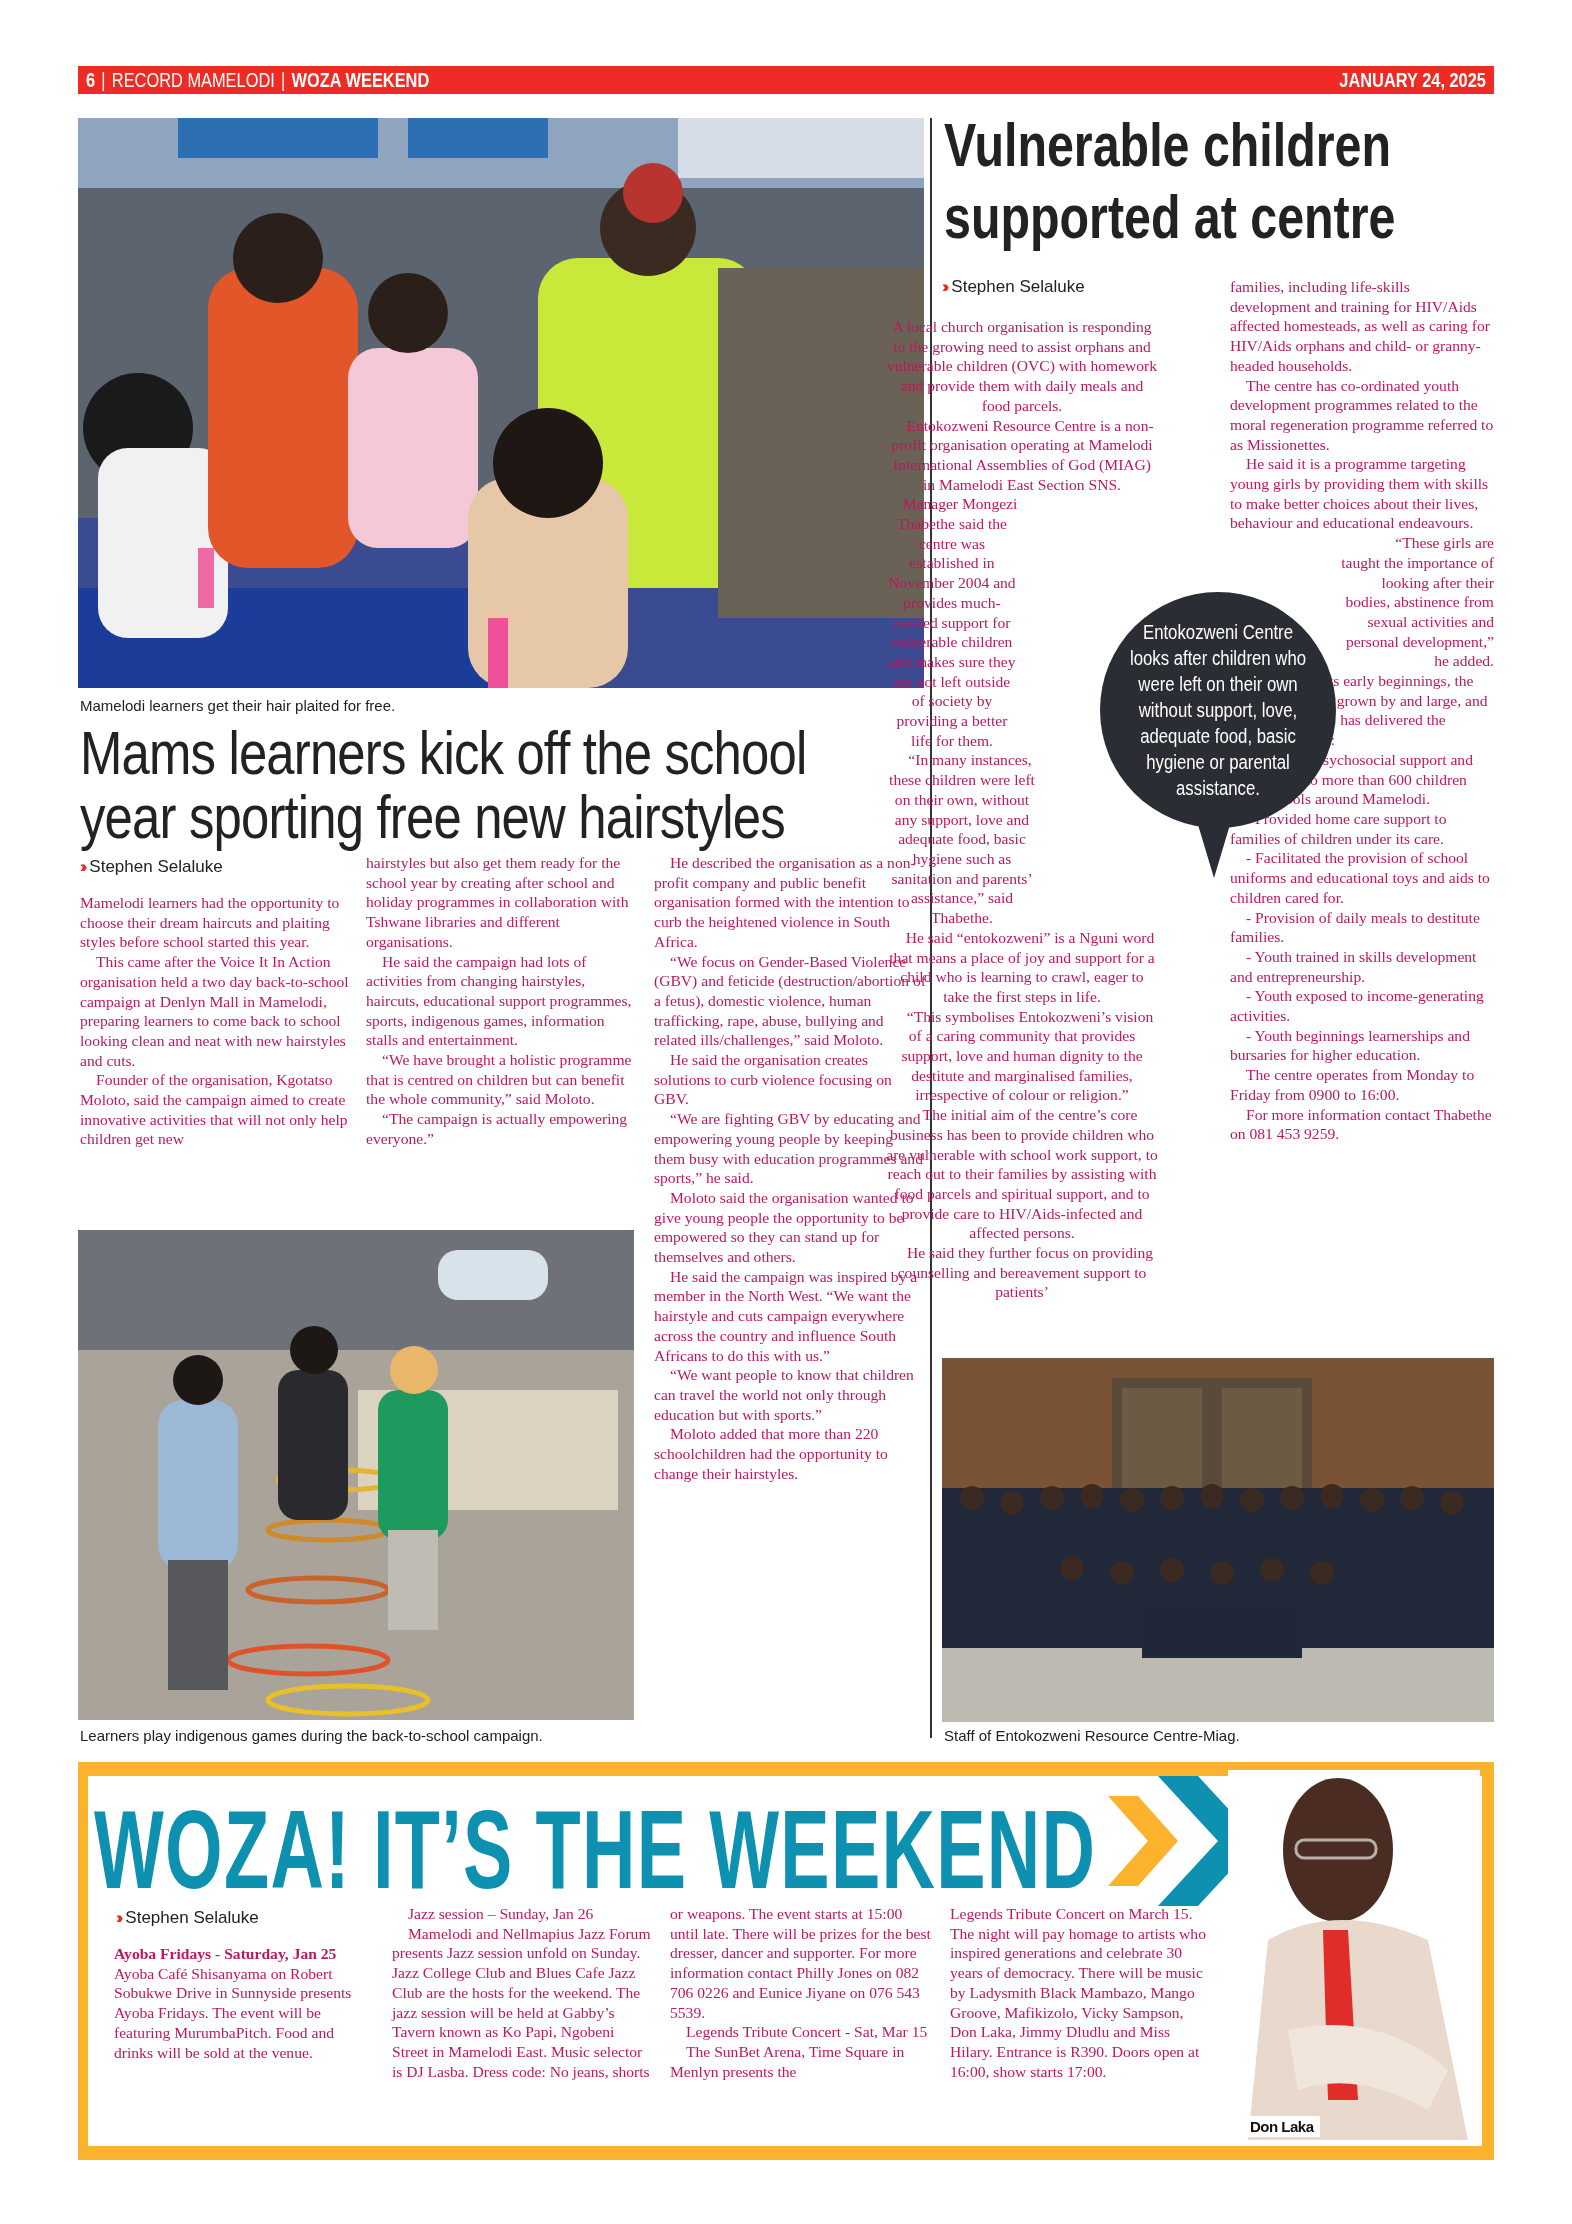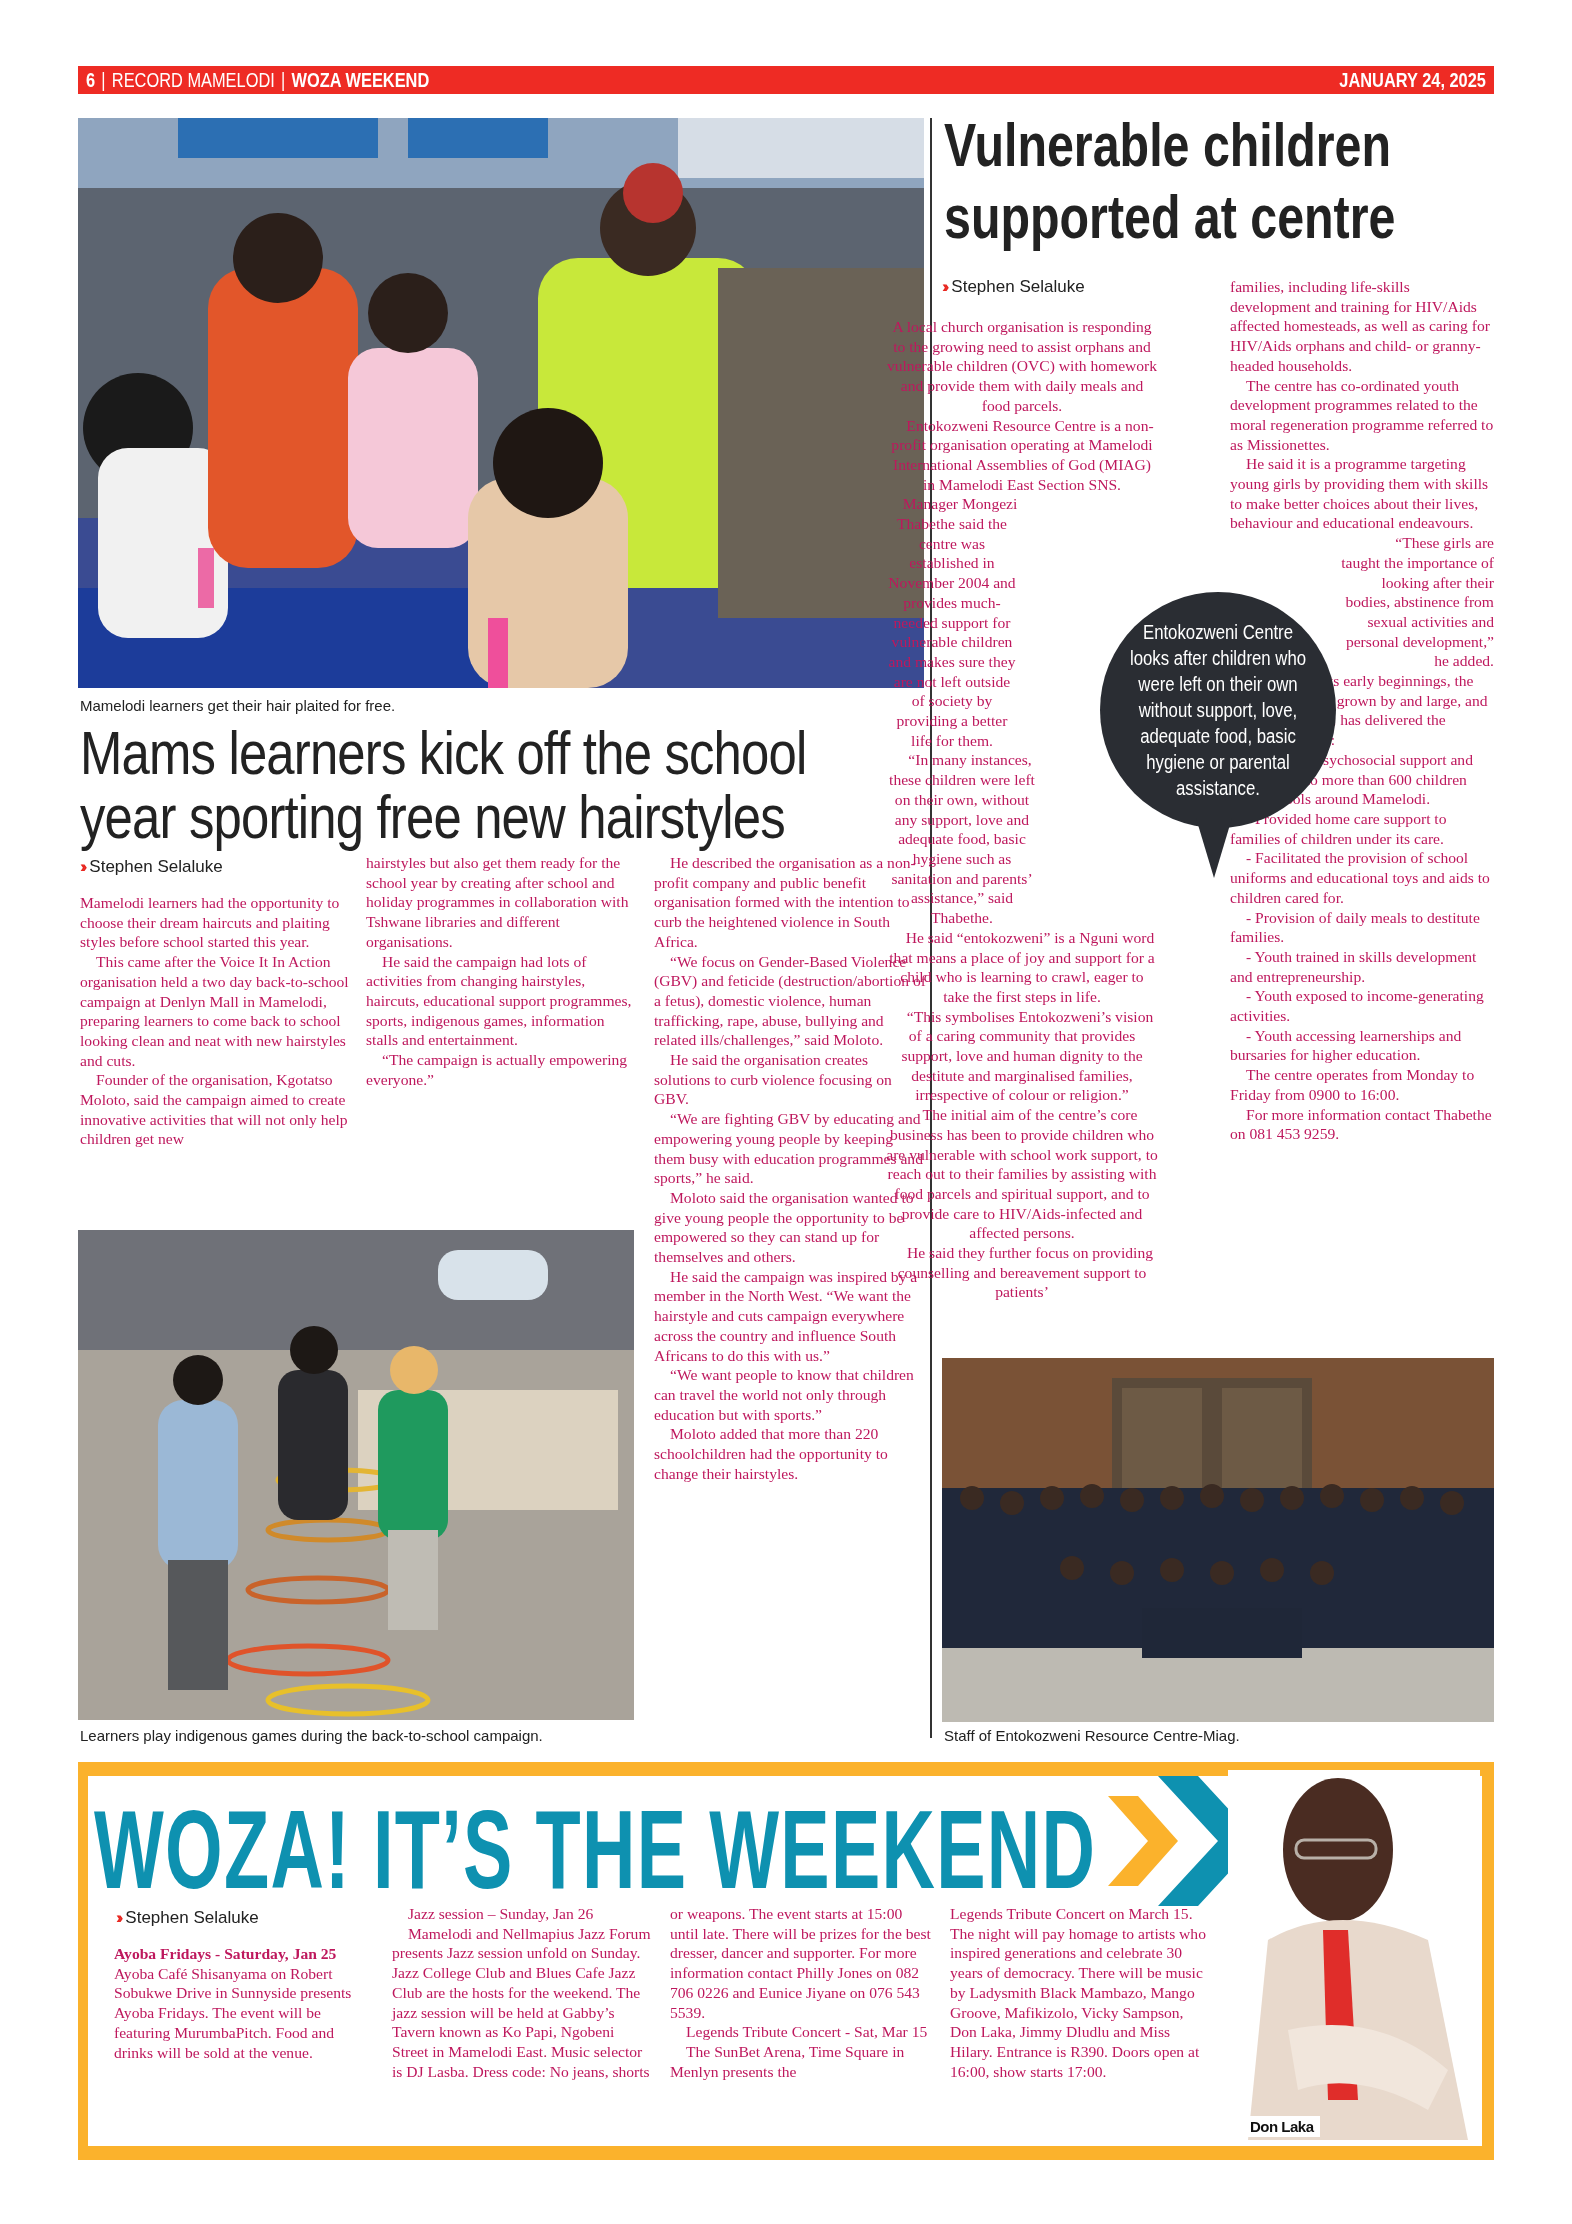--- a/index.html
+++ b/index.html
@@ -93,20 +93,21 @@
 </div>
 
 <div class="col" style="left:80px; top:893px; width:270px;">
   <p class="noind">Mamelodi learners had the opportunity to choose their dream haircuts and plaiting styles before school started this year.</p>
   <p>This came after the Voice It In Action organisation held a two day back-to-school campaign at Denlyn Mall in Mamelodi, preparing learners to come back to school looking clean and neat with new hairstyles and cuts.</p>
   <p>Founder of the organisation, Kgotatso Moloto, said the campaign aimed to create innovative activities that will not only help children get new</p>
 </div>
 <div class="col" style="left:366px; top:853px; width:270px;">
   <p class="noind">hairstyles but also get them ready for the school year by creating after school and holiday programmes in collaboration with Tshwane libraries and different organisations.</p>
   <p>He said the campaign had lots of activities from changing hairstyles, haircuts, educational support programmes, sports, indigenous games, information stalls and entertainment.</p>
+  <p>“We have brought a holistic programme that is centred on children but can benefit the whole community,” said Moloto.</p>
   <p>“The campaign is actually empowering everyone.”</p>
 </div>
 <div class="col" style="left:654px; top:853px; width:272px;">
   <p>He described the organisation as a non-profit company and public benefit organisation formed with the intention to curb the heightened violence in South Africa.</p>
   <p>“We focus on Gender-Based Violence (GBV) and feticide (destruction/abortion of a fetus), domestic violence, human trafficking, rape, abuse, bullying and related ills/challenges,” said Moloto.</p>
   <p>He said the organisation creates solutions to curb violence focusing on GBV.</p>
   <p>“We are fighting GBV by educating and empowering young people by keeping them busy with education programmes and sports,” he said.</p>
   <p>Moloto said the organisation wanted to give young people the opportunity to be empowered so they can stand up for themselves and others.</p>
   <p>He said the campaign was inspired by a member in the North West. “We want the hairstyle and cuts campaign everywhere across the country and influence South Africans to do this with us.”</p>
   <p>“We want people to know that children can travel the world not only through education but with sports.”</p>
@@ -162,21 +163,21 @@
   <p>The centre has co-ordinated youth development programmes related to the moral regeneration programme referred to as Missionettes.</p>
   <p>He said it is a programme targeting young girls by providing them with skills to make better choices about their lives, behaviour and educational endeavours.</p>
   <p style="padding-left:110px;text-align:right;">“These girls are taught the importance of looking after their bodies, abstinence from sexual activities and personal development,” he added.</p>
   <p style="padding-left:40px;">Since its early beginnings, the centre has grown by and large, and as a result, has delivered the following:</p>
   <p>- Provided psychosocial support and counselling to more than 600 children from schools around Mamelodi.</p>
   <p>- Provided home care support to families of children under its care.</p>
   <p>- Facilitated the provision of school uniforms and educational toys and aids to children cared for.</p>
   <p>- Provision of daily meals to destitute families.</p>
   <p>- Youth trained in skills development and entrepreneurship.</p>
   <p>- Youth exposed to income-generating activities.</p>
-  <p>- Youth accessing learnerships and bursaries for higher education.</p>
+  <p>- Youth beginnings learnerships and bursaries for higher education.</p>
   <p>The centre operates from Monday to Friday from 0900 to 16:00.</p>
   <p>For more information contact Thabethe on 081 453 9259.</p>
 </div>
 
 <div class="bubble">
   <span>Entokozweni Centre looks after children who were left on their own without support, love, adequate food, basic hygiene or parental assistance.</span>
 </div>
 <div class="bubble-tail"></div>
 
 <div class="photo" style="left:942px; top:1358px; width:552px; height:364px;">

